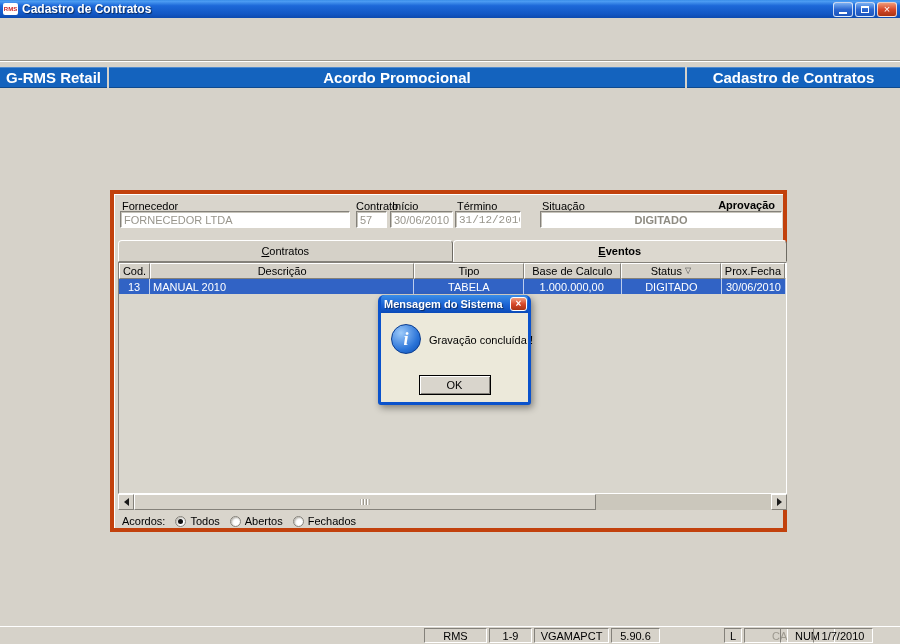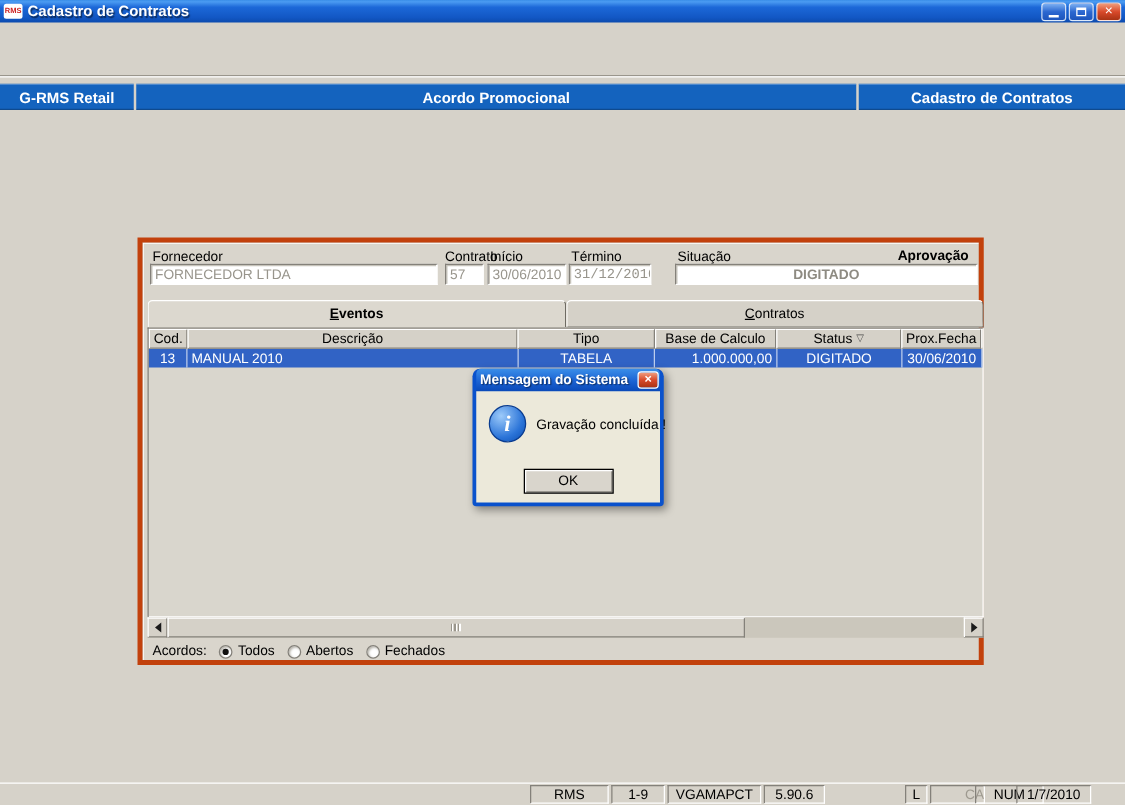--- a/index.html
+++ b/index.html
@@ -42,21 +42,21 @@
     position:absolute; left:0; top:60px; width:900px; height:2px;
     border-top:1px solid #9a968c; border-bottom:1px solid #fff;
   }
   .tool-btn{ width:48px; height:34px; display:flex; flex-direction:column; align-items:center; justify-content:center; gap:3px; }
   .tool-key{ color:#20207e; font-weight:bold; font-size:11px; }
   .tool-label{ font-size:11px; color:#000; }
 
   
   .header-bar{ position:absolute; left:0; top:67px; width:900px; height:21px; display:flex; }
   .header-cell{
-    background:var(--header-blue,#1463be); color:#fff; font-weight:bold; font-size:12px;
+    background:var(--header-blue,#1463be); color:#fff; font-weight:bold; font-size:15px;
     display:flex; align-items:center; justify-content:center;
     box-shadow:inset 0 1px 0 rgba(255,255,255,.25), inset 0 -1px 0 rgba(0,0,0,.25);
   }
   .header-left{ width:107px; }
   .header-center{ flex:1; margin:0 2px; }
   .header-right{ width:213px; }
 
   
   .panel{
     position:absolute; left:110px; top:190px; width:677px; height:342px;
@@ -101,21 +101,21 @@
     border:1px solid; border-color:#fff #84817a #84817a #fff; background:#d5d1c8;
     font-size:11px; color:#000; display:flex; align-items:center; justify-content:center; gap:3px; overflow:hidden; white-space:nowrap;
   }
   .sort-icon{ font-size:8px; color:#4a4a4a; line-height:1; }
   .trow{ display:flex; height:15px; background:var(--selected-row-blue,#3163c5); }
   .td{
     font-size:11px; color:#fff; display:flex; align-items:center; justify-content:center;
     border-right:1px solid rgba(235,240,250,.75); overflow:hidden; white-space:nowrap;
   }
   .td.al{ justify-content:flex-start; padding-left:3px; }
-  .td.ar{ justify-content:flex-end; padding-right:3px; }
+  .td.ar{ justify-content:flex-end; padding-right:17px; }
   .col-cod{ width:32px; } .col-desc{ width:272px; } .col-tipo{ width:113px; }
   .col-base{ width:100px; } .col-status{ width:103px; } .col-prox{ width:66px; } .col-fill{ flex:1; border-right:none; }
 
   
   .hscroll{ position:absolute; left:4px; top:300px; width:669px; height:16px; display:flex; background:#c8c4ba; }
   .sb-btn{
     width:16px; height:16px; flex:0 0 16px; background:#d5d1c8; padding:0;
     border:1px solid; border-color:#fff #84817a #84817a #fff;
     display:flex; align-items:center; justify-content:center; cursor:default;
   }
@@ -237,25 +237,25 @@
 
     <span class="flabel lab-termino">Término</span>
     <div class="field fld-termino">31/12/2010</div>
 
     <span class="flabel lab-situacao">Situação</span>
     <div class="field centered fld-situacao">DIGITADO</div>
 
     <span class="flabel bold lab-aprovacao">Aprovação</span>
 
     <div class="tabs">
+      <div class="tab">
+        <span class="tab-label">Contratos</span>
+      </div>
       <div class="tab active">
         <span class="tab-label">Eventos</span>
-      </div>
-      <div class="tab">
-        <span class="tab-label">Contratos</span>
       </div>
     </div>
 
     <div class="table">
       <div class="thead">
         <div class="th col-cod">Cod.</div>
         <div class="th col-desc">Descrição</div>
         <div class="th col-tipo">Tipo</div>
         <div class="th col-base">Base de Calculo</div>
         <div class="th col-status">

